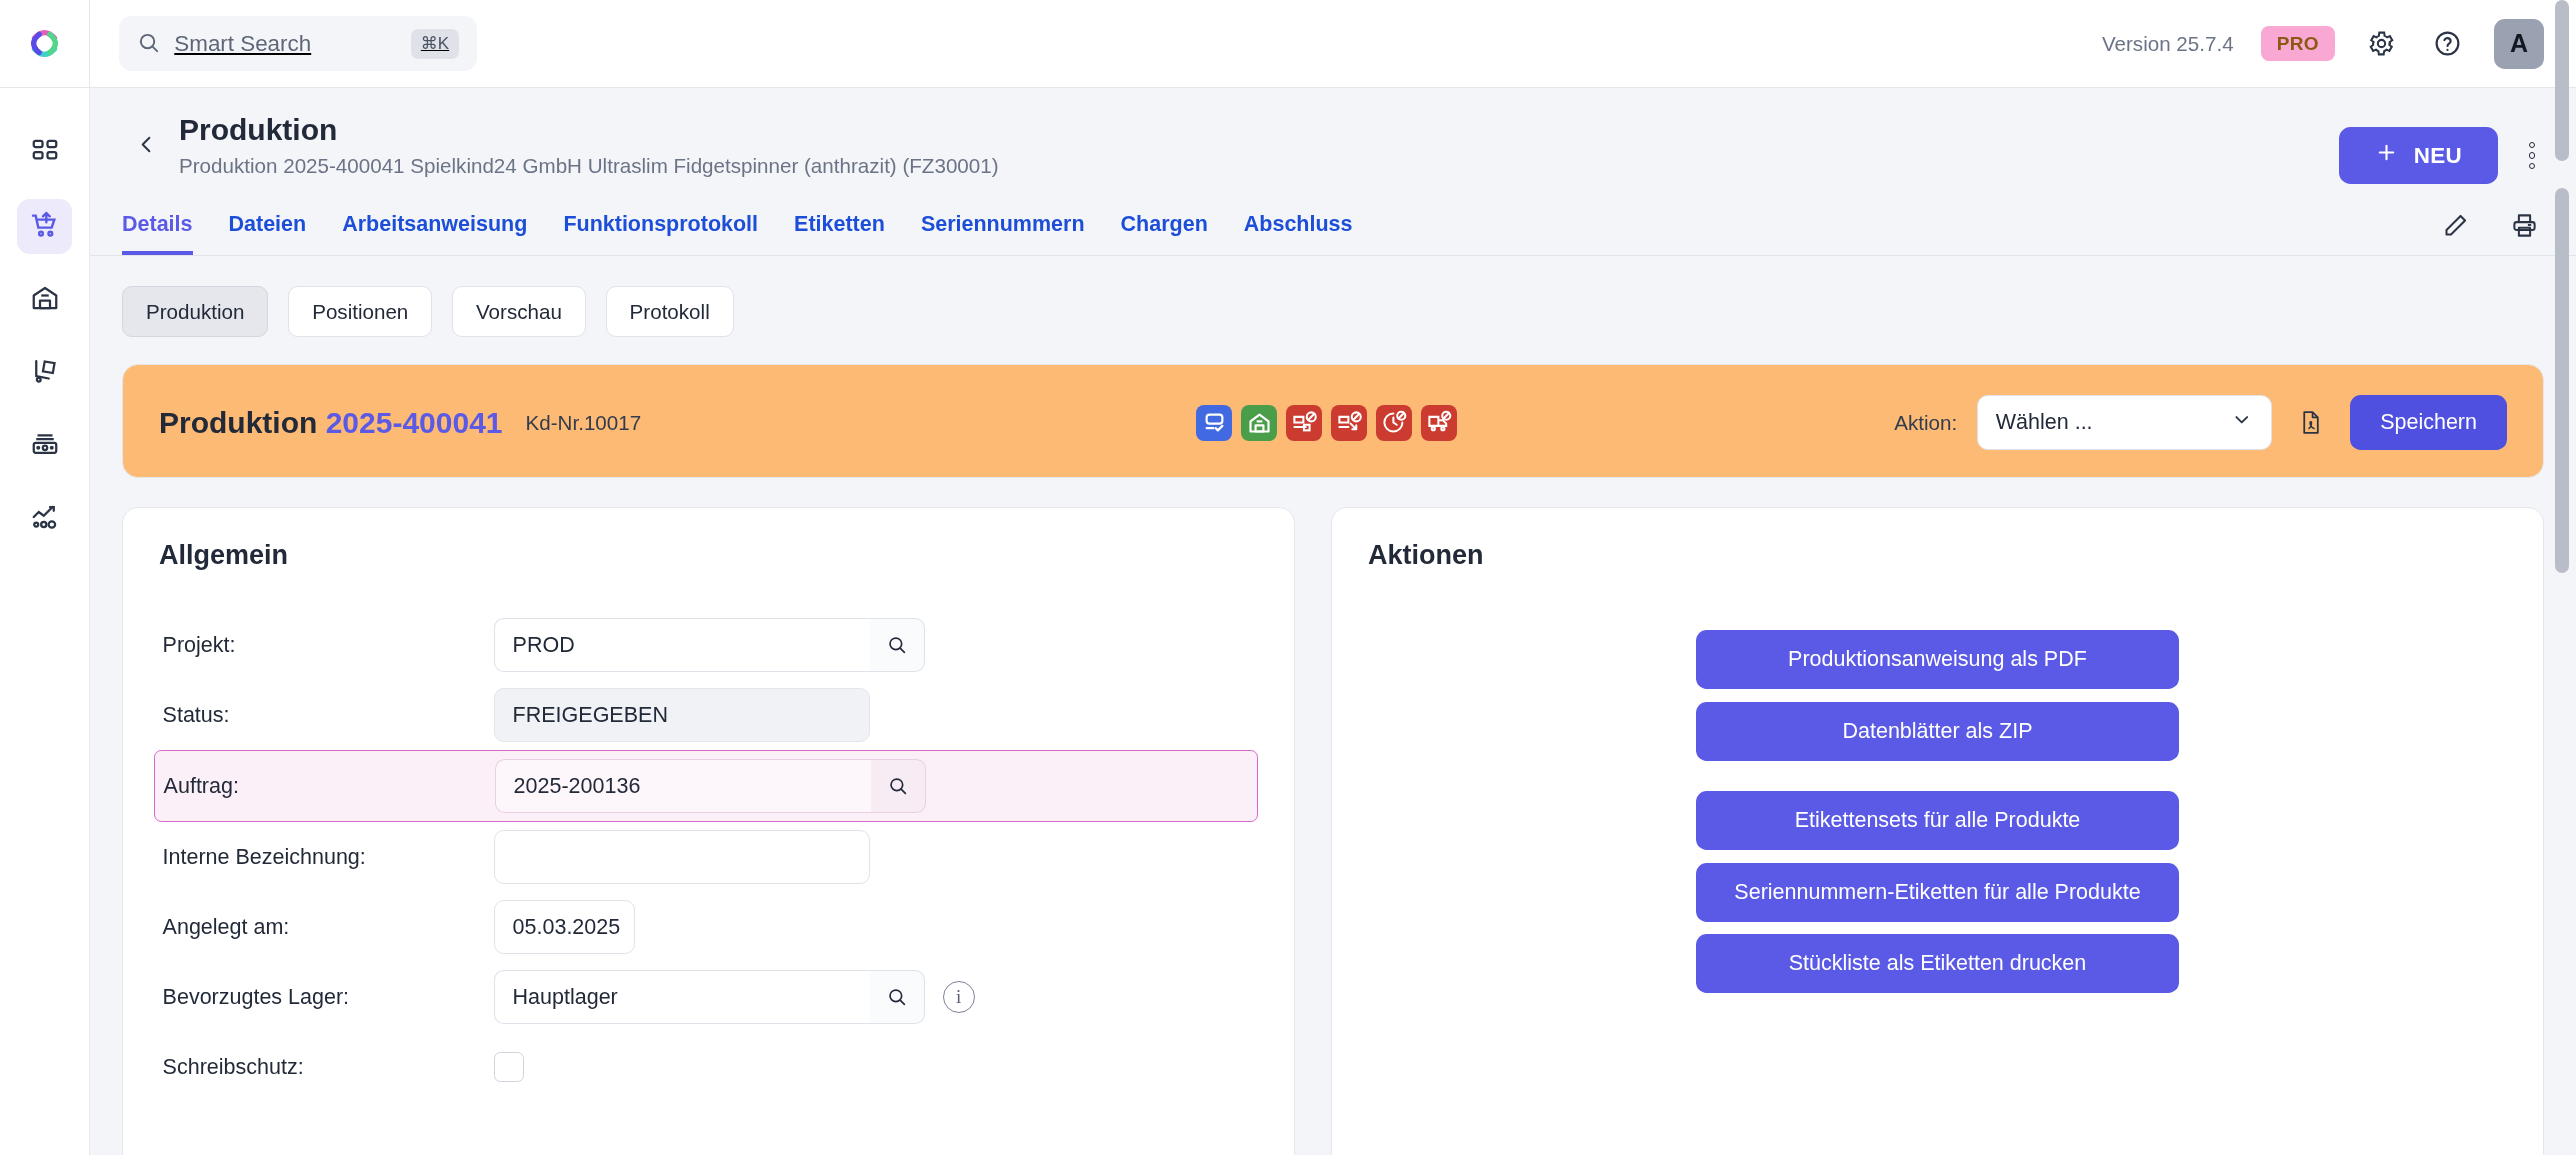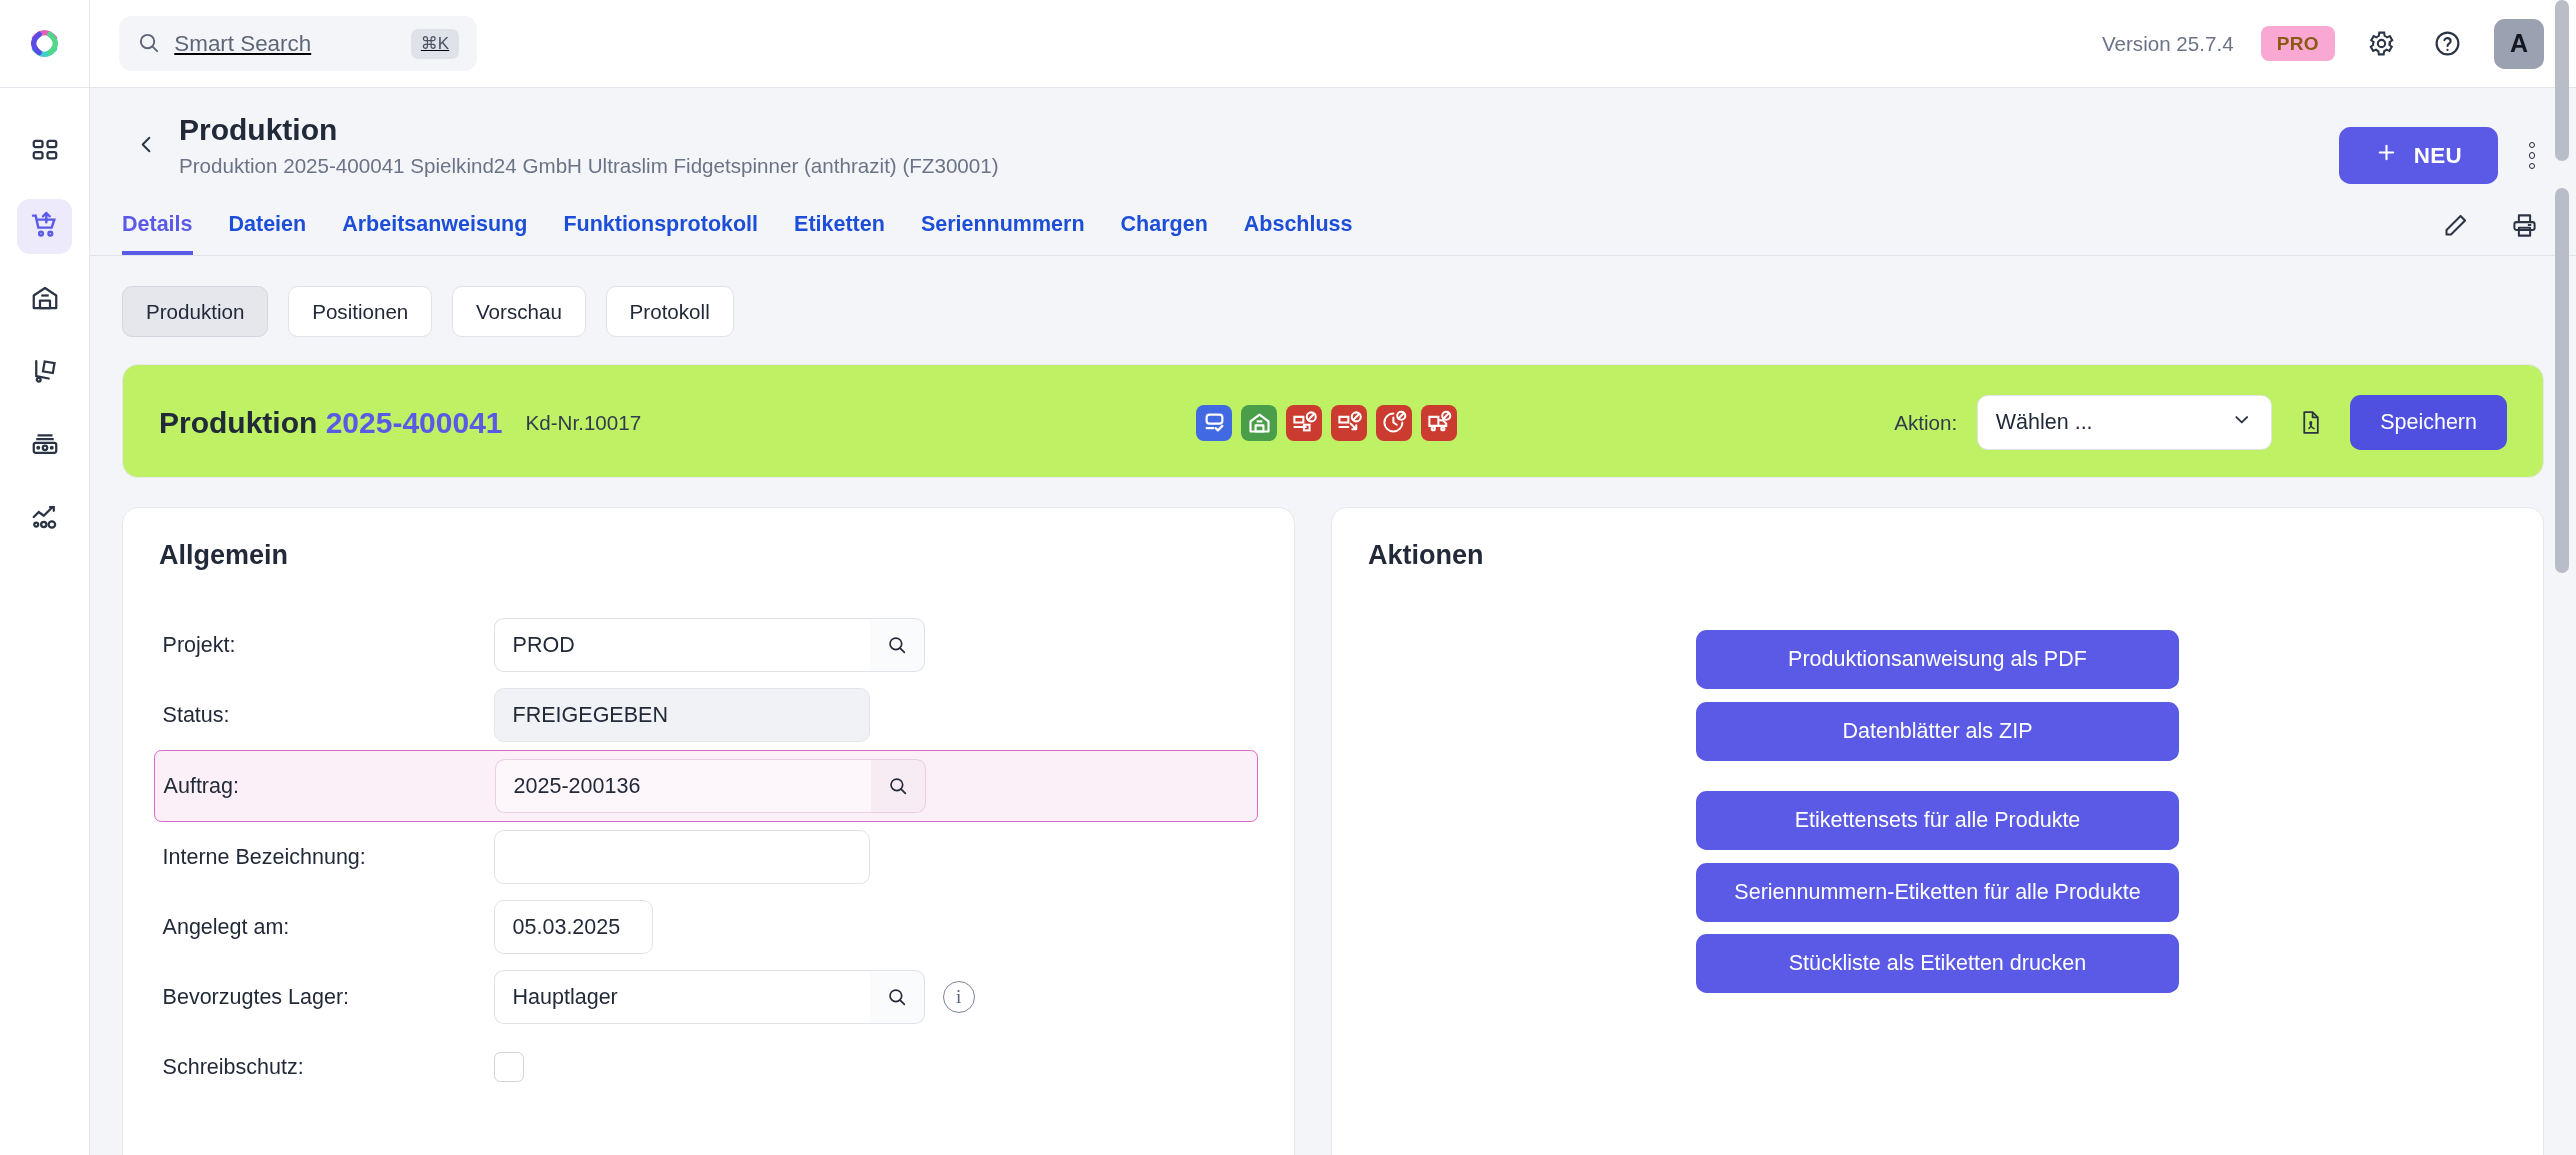--- a/index.html
+++ b/index.html
@@ -94,21 +94,21 @@
   
   .content { flex: 1; background: #f4f5f9; padding: 30px 32px 0 32px; overflow: hidden; }
   .pills { display: flex; gap: 19.7px; }
   .pill {
     background: #fff; border: 0.9px solid #dfe2e9; border-radius: 9.8px;
     font-size: 20.6px; color: #222a39; padding: 12.5px 23px; cursor: pointer;
   }
   .pill.active { background: #e5e7ec; border-color: #d2d6de; }
 
   .main-card {
-    background: #bef264; border: 0.9px solid #e5e7ec; border-radius: 16px;
+    background: #fdba74; border: 0.9px solid #e5e7ec; border-radius: 16px;
     margin-top: 27px; padding: 30px 36px 27px 36px;
     display: flex; align-items: center;
   }
   .card-h { font-size: 30px; font-weight: bold; color: #222a39; }
   .card-h .num { color: #5a5ae6; }
   .kdnr { font-size: 20.6px; color: #333c4d; margin-left: 23px; }
   .status-icons { display: flex; gap: 9px; margin-left: 555px; }
   .sicon { width: 36px; height: 36px; border-radius: 8px; display:flex; align-items:center; justify-content:center; }
   .card-right { margin-left: auto; display: flex; align-items: center; gap: 19.7px; }
   .aktion-label { font-size: 20.6px; color: #333c4d; }
@@ -140,21 +140,21 @@
   }
   .flabel { width: 331px; font-size: 21.5px; color: #222a39; }
   .fctl { display: flex; align-items: center; }
   .input {
     height: 54px; border: 0.9px solid #dfe2e9; border-radius: 9.8px; background: #fff;
     font-size: 21.5px; color: #222a39; display: flex; align-items: center; padding: 0 18px;
   }
   .input.w-sm { width: 286px; }
   .input.w-lg { width: 376px; }
   .input.readonly { background: #f0f2f6; border-color: #e2e5eb; width: 376px; }
-  .input.w-date { width: 159px; }
+  .input.w-date { width: 141px; }
   .searchbtn {
     width: 55px; height: 54px; border: 0.9px solid #dfe2e9; border-left: none;
     border-radius: 0 9.8px 9.8px 0; background: #fafbfc;
     display: flex; align-items: center; justify-content: center; cursor: pointer; color: #222a39;
   }
   .input.attached { border-radius: 9.8px 0 0 9.8px; border-right: none; }
   .btn-uber {
     background: #5a5ae6; color: #fff; border: none; border-radius: 9.8px;
     height: 54px; padding: 0 21.5px; font-size: 21.5px; margin-left: 12.5px; cursor: pointer;
   }

